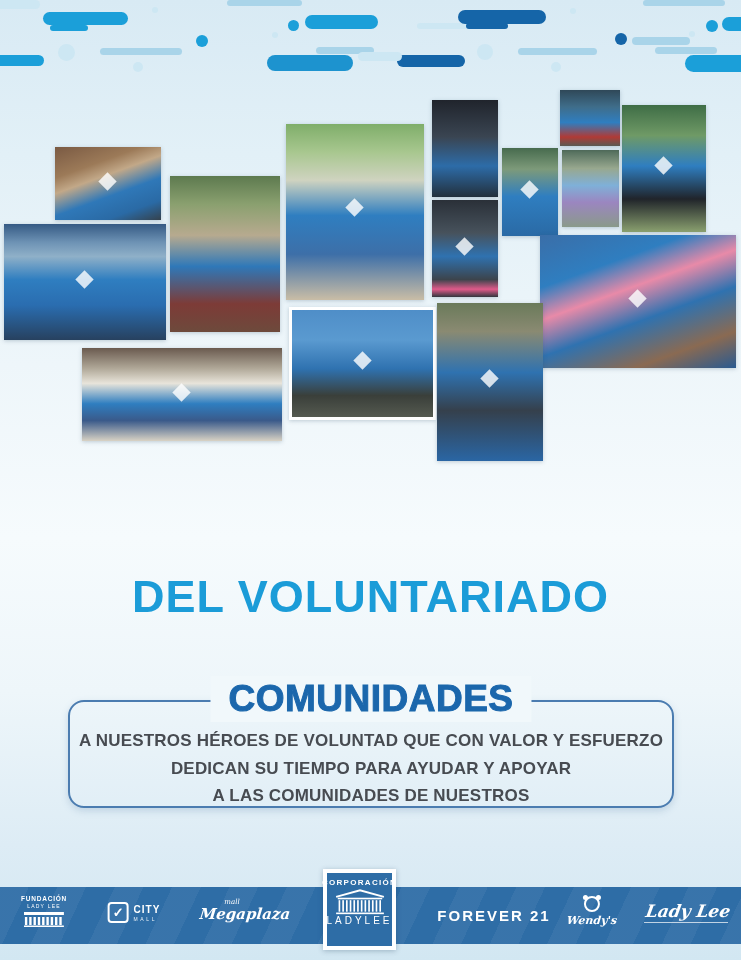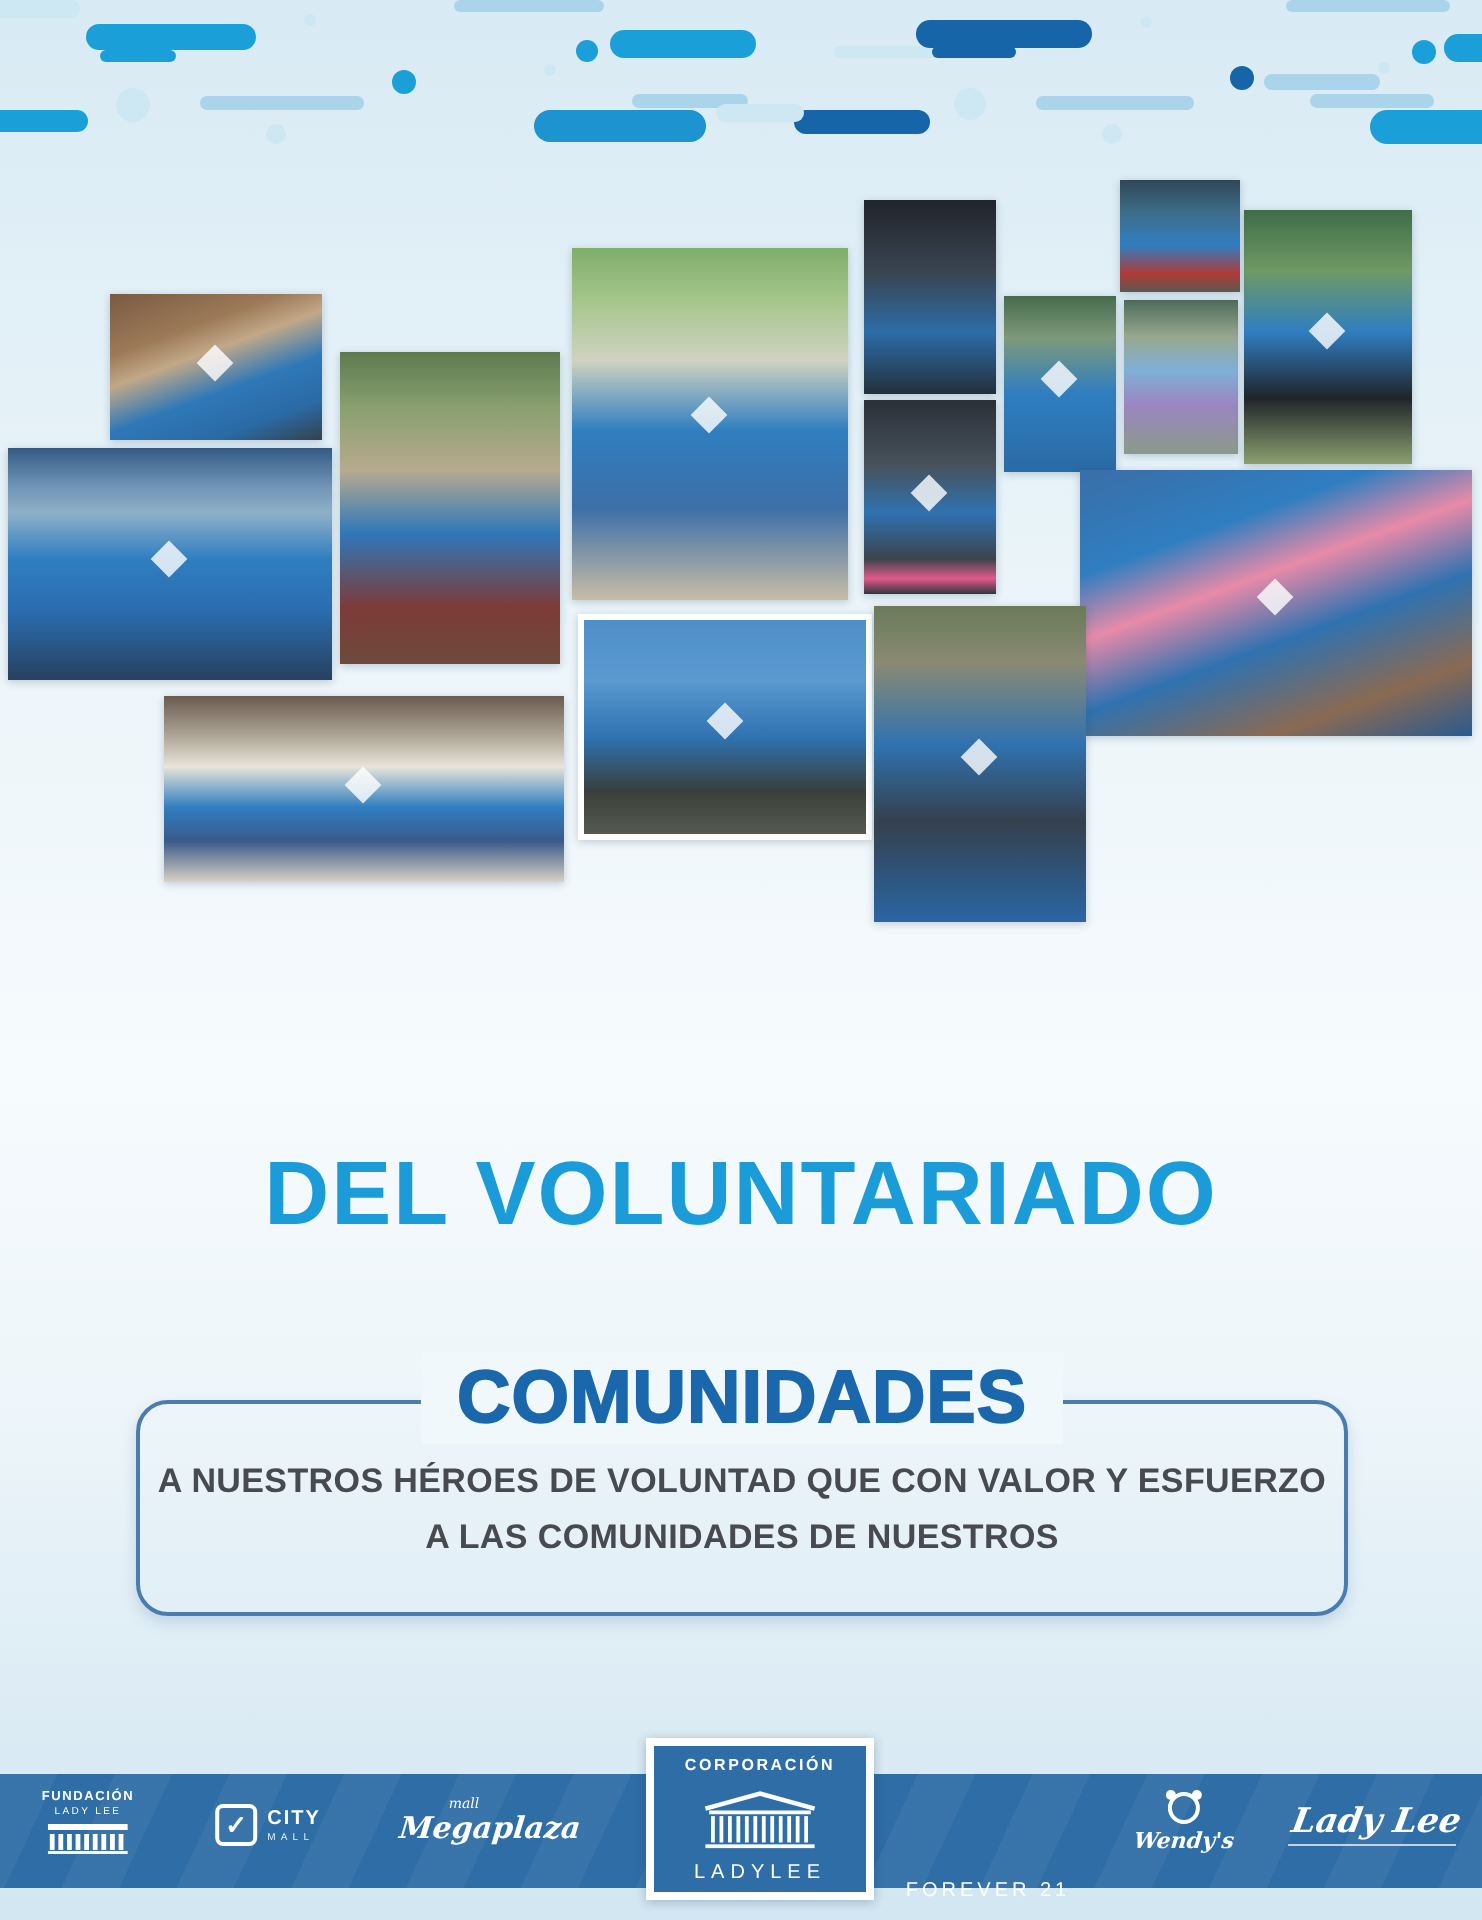--- a/index.html
+++ b/index.html
@@ -82,28 +82,28 @@
     font-size:13px;font-weight:bold;line-height:1;}
   .b-city .txt{text-align:left;}
   .b-city .t1{font-size:10px;font-weight:bold;letter-spacing:1px;}
   .b-city .t2{font-size:5px;letter-spacing:2.6px;margin-top:1px;opacity:.9;}
   
   .b-mega{left:245px;top:898px;transform:translateX(-50%);font-family:"DejaVu Serif",serif;}
   .b-mega .t1{font-size:7px;font-style:italic;margin-left:-26px;}
   .b-mega .t2{font-size:15px;font-weight:bold;font-style:italic;transform:skewX(-6deg);display:block;margin-top:-1px;}
   
   .b-corp{
-    left:323px;top:869px;width:114px;height:81px;transform:none;box-sizing:border-box;
+    left:323px;top:869px;width:73px;height:81px;transform:none;box-sizing:border-box;
     background:#2e6da6;border:4px solid #fff;box-shadow:0 1px 5px rgba(30,60,90,.3);
-    display:flex;flex-direction:column;align-items:center;justify-content:space-between;padding:5px 2px 4px;
+    display:flex;flex-direction:column;align-items:center;justify-content:space-between;padding:5px 2px 20px;
   }
   .b-corp .t1{font-size:8px;letter-spacing:1.3px;font-weight:bold;}
   .b-corp .t2{font-size:10px;letter-spacing:3px;font-weight:normal;}
   
-  .b-f21{left:494px;top:940px;transform:translateX(-50%);font-size:10px;font-weight:normal;letter-spacing:2px;white-space:nowrap;}
+  .b-f21{left:494px;top:907px;transform:translateX(-50%);font-size:15px;font-weight:bold;letter-spacing:2px;white-space:nowrap;}
   
   .b-wen{left:592px;top:896px;transform:translateX(-50%);}
   .wen-icon{position:relative;width:12px;height:12px;border:2px solid #fff;border-radius:50%;margin:0 auto;}
   .wen-icon::before,.wen-icon::after{content:"";position:absolute;width:5px;height:5px;background:#fff;border-radius:50%;top:-3px;}
   .wen-icon::before{left:-3px;} .wen-icon::after{right:-3px;}
   .b-wen .t1{font-family:"DejaVu Serif",serif;font-style:italic;font-weight:bold;font-size:11px;margin-top:2px;transform:skewX(-6deg);display:block;}
   
   .b-lady{left:688px;top:901px;transform:translateX(-50%);font-family:"DejaVu Serif",serif;
     font-style:italic;font-weight:bold;font-size:17px;white-space:nowrap;}
   .b-lady span{display:inline-block;transform:skewX(-10deg);border-bottom:1px solid rgba(255,255,255,.7);padding-bottom:1px;}
@@ -164,20 +164,21 @@
     <div class="photo p13 dm" title="Two women holding a donated food bag"></div>
     <div class="photo p14 dm" title="Volunteer group posing in an office hallway"></div>
   </div>
 
   <h2 class="title2">DEL VOLUNTARIADO</h2>
 
   <section class="msg-box">
     <div class="felicidades">COMUNIDADES</div>
     <p class="msg-text">
       <span>A NUESTROS HÉROES DE VOLUNTAD QUE CON VALOR Y ESFUERZO</span>
+      <span>DEDICAN SU TIEMPO PARA AYUDAR Y APOYAR</span>
       <span>A LAS COMUNIDADES DE NUESTROS</span>
     </p>
   </section>
 
   <footer>
     <div class="band"></div>
 
     <div class="brand b-fund">
       <div class="t1">FUNDACIÓN</div>
       <div class="t2">LADY LEE</div>

